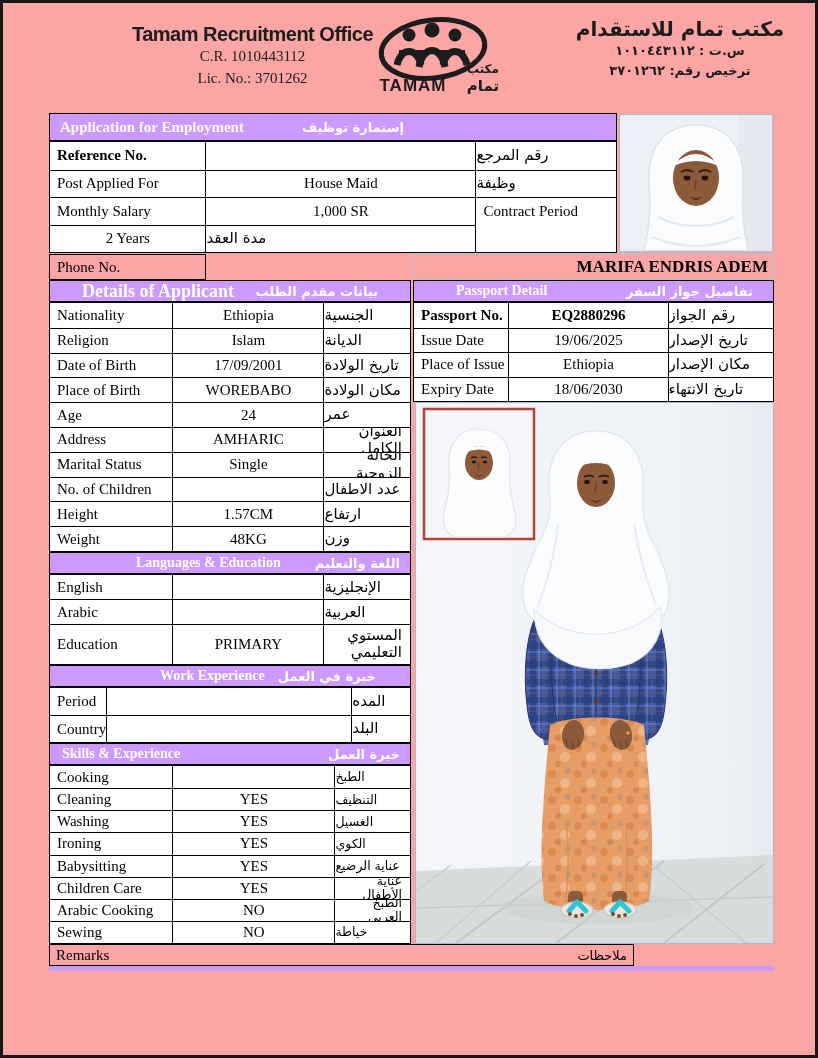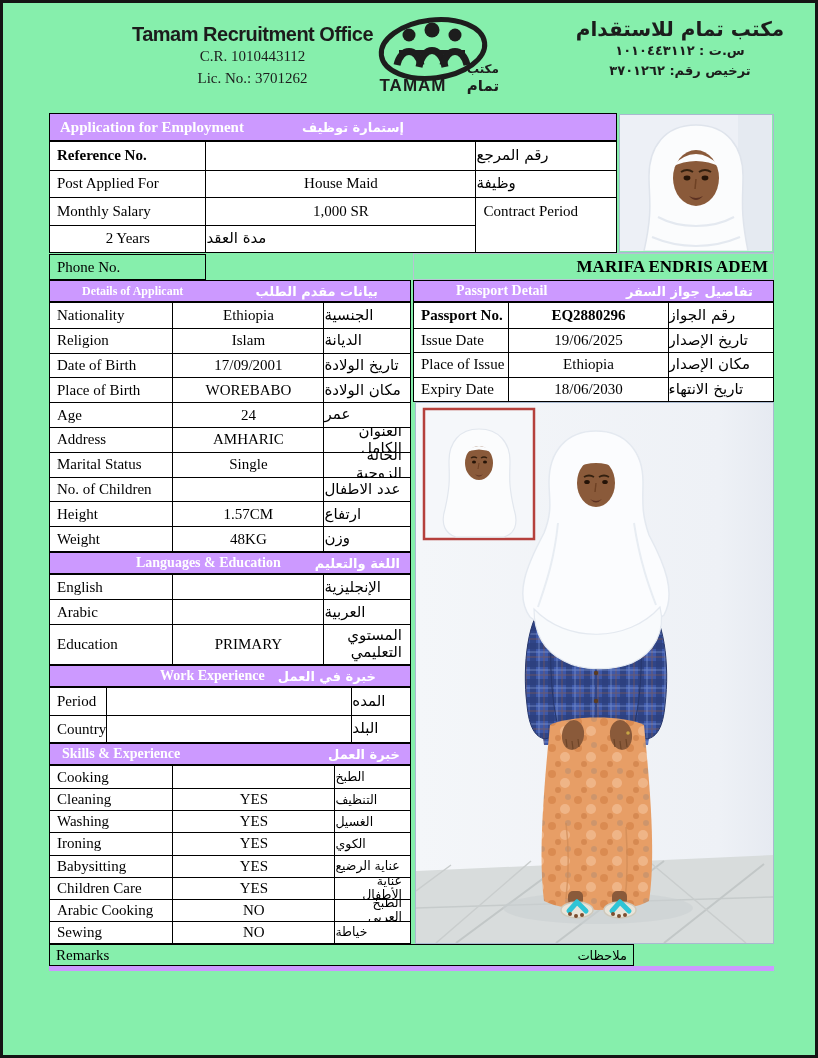--- a/index.html
+++ b/index.html
@@ -1,17 +1,17 @@
 <!DOCTYPE html>
 <html><head>
 <meta charset="utf-8">
 <style>
   html,body{margin:0;padding:0;background:#fff;}
   .page{position:relative;width:818px;height:1058px;box-sizing:border-box;
-        border:3px solid #141414;background:#86efac;overflow:hidden;
+        border:3px solid #141414;background:#fca5a5;overflow:hidden;
         font-family:"Liberation Serif","DejaVu Serif",serif;color:#000;}
   .abs{position:absolute;}
 
   
   .hLeft{left:112px;top:20px;width:275px;text-align:center;}
   .hOffice{font-family:"Liberation Sans",sans-serif;font-weight:bold;font-size:20px;
            letter-spacing:-0.5px;color:#1c1c1c;}
   .hSub{font-weight:normal;font-size:15px;color:#1c1c1c;line-height:1.45;}
   .hRight{left:548px;top:14px;width:258px;text-align:center;direction:rtl;color:#1c1c1c;}
   .hArTitle{font-family:"DejaVu Sans",sans-serif;font-weight:bold;font-size:20px;}
@@ -122,21 +122,21 @@
       <ellipse cx="85" cy="63" rx="3.4" ry="2.4" fill="#241307"></ellipse>
       <path d="M76,64 L75,74" stroke="#6e4124" stroke-width="1.5"></path>
       <path d="M69,81 Q76,85 83,81 Q76,89 69,81 Z" fill="#5c3122"></path>
     </svg>
   </div>
 
   <div class="abs phoneCell">Phone No.</div>
   <div class="abs nameCell">MARIFA ENDRIS ADEM</div>
 
   <div class="abs bar" style="left:46px;top:277px;width:362px;height:22px;">
-    <span class="en" style="left:32px;font-size:12px;">Details of Applicant</span>
+    <span class="en" style="left:32px;font-size:18px;">Details of Applicant</span>
     <span class="ar" style="right:32px;">بيانات مقدم الطلب</span>
   </div>
   <div class="abs tbl" style="left:46px;top:299px;width:362px;height:250px;grid-template-columns:124fr 152fr 86fr;grid-template-rows:repeat(10,1fr);">
     <div class="lab">Nationality</div>
     <div class="val">Ethiopia</div>
     <div class="ara">الجنسية</div>
     <div class="lab">Religion</div>
     <div class="val">Islam</div>
     <div class="ara">الديانة</div>
     <div class="lab">Date of Birth</div>

